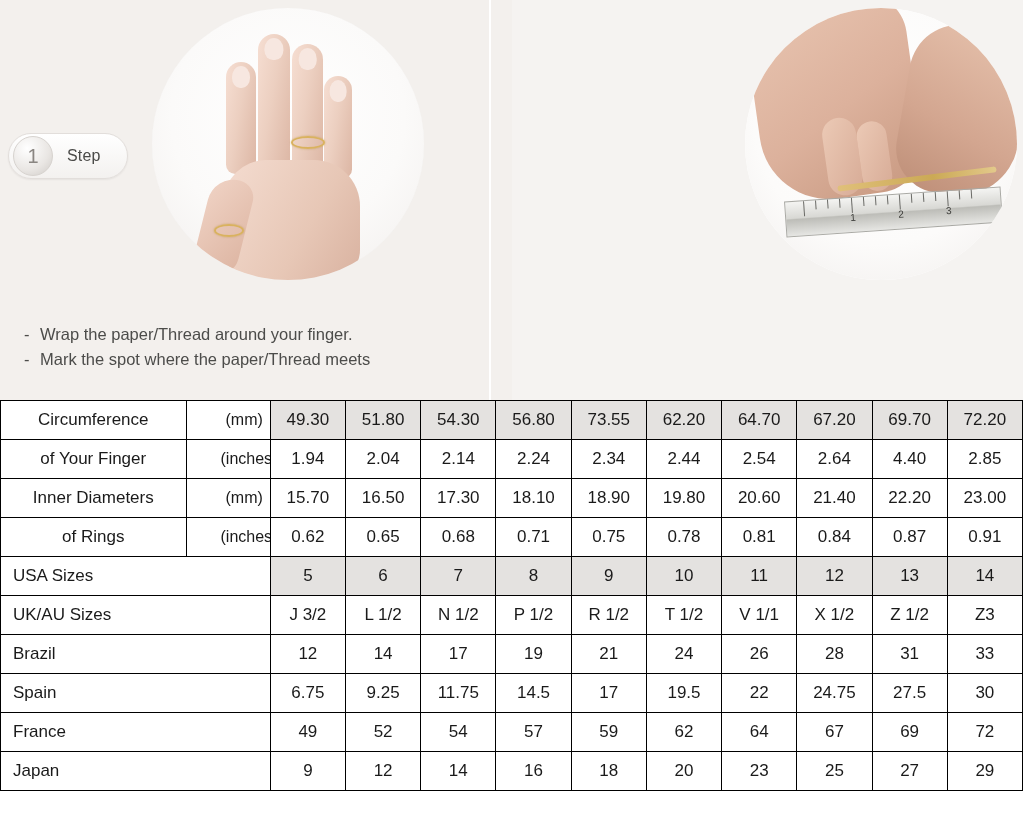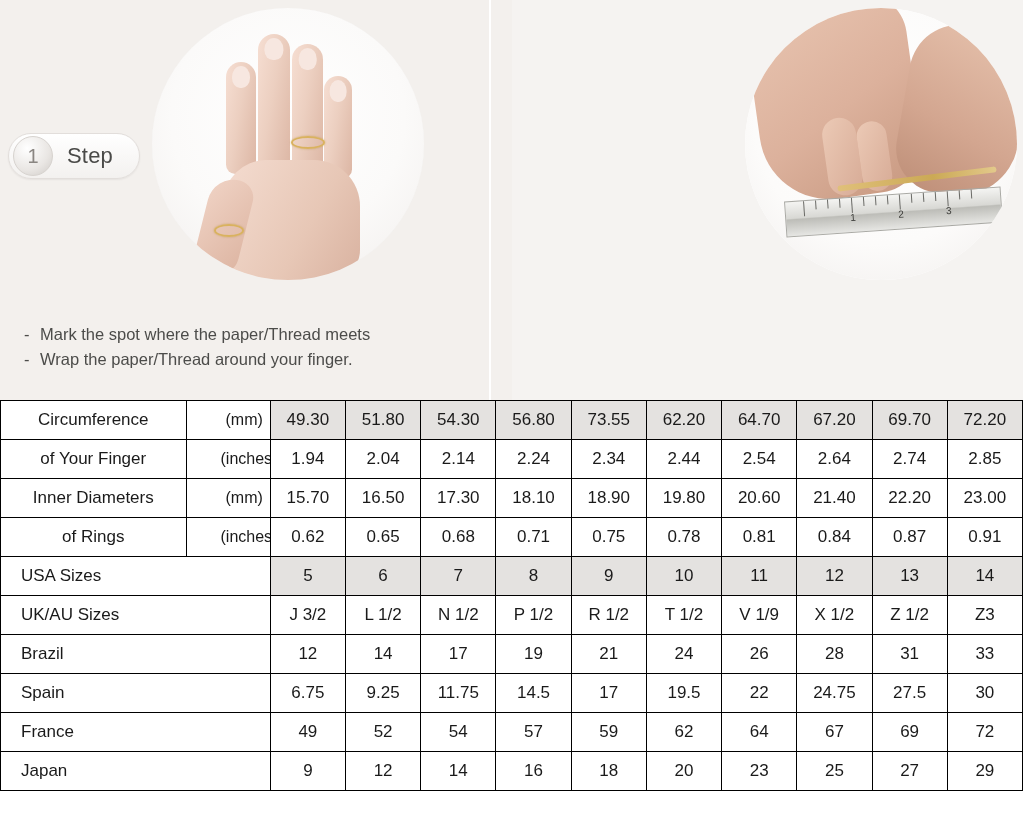--- a/index.html
+++ b/index.html
@@ -213,21 +213,21 @@
     background: radial-gradient(circle at 35% 30%, #ffffff 0%, #e9e6e3 60%, #cfcbc7 100%);
     border: 1px solid #d7d3cf;
     color: #8a8682;
     font-size: 20px;
     display: flex;
     align-items: center;
     justify-content: center;
     margin-right: 14px;
   }
   .step-word {
-    font-size: 22px;
+    font-size: 16px;
     color: #4a4a48;
     letter-spacing: .2px;
   }
 
   
   .bullets {
     position: absolute;
     font-size: 16.5px;
     line-height: 25px;
     color: #4c4c4a;
@@ -253,21 +253,21 @@
     font-size: 17px;
     color: #1a1a1a;
     text-align: center;
     height: 38px;
     padding: 0 2px;
     overflow: hidden;
     white-space: nowrap;
   }
   td.label {
     text-align: left;
-    padding-left: 20px;
+    padding-left: 12px;
     font-size: 17px;
   }
   td.label-center {
     margin-left: 48px;
   }
   td.unit {
     text-align: center;
     font-size: 16px;
     padding-left: 34px;
   }
@@ -308,22 +308,22 @@
           <div class="ringband" style="left:18px; top:196px; width:26px;"></div>
         </div>
       </div>
 
       <div class="step-pill" id="pill1">
         <div class="step-num">1</div>
         <div class="step-word">Step</div>
       </div>
 
       <div class="bullets" id="bul1">
+        <div><span class="dash">-</span><span>Wrap the paper/Thread around your finger.</span></div>
         <div><span class="dash">-</span><span>Mark the spot where the paper/Thread meets</span></div>
-        <div><span class="dash">-</span><span>Wrap the paper/Thread around your finger.</span></div>
       </div>
     </div>
 
     <div class="divider-v"></div>
 
     <div class="step-col right">
       <div class="photo-circle" id="photo2">
         <div class="bg"></div>
         <div class="hand2">
           <div class="f" style="left:62px; top:120px; width:34px; height:78px;"></div>
@@ -393,21 +393,21 @@
           <td class="label-center">of Your Finger</td>
           <td class="unit">(inches)</td>
           <td>1.94</td>
           <td>2.04</td>
           <td>2.14</td>
           <td>2.24</td>
           <td>2.34</td>
           <td>2.44</td>
           <td>2.54</td>
           <td>2.64</td>
-          <td>2.74</td>
+          <td>4.40</td>
           <td>2.85</td>
         </tr>
 
         <tr>
           <td class="label-center">Inner Diameters</td>
           <td class="unit">(mm)</td>
           <td>15.70</td>
           <td>16.50</td>
           <td>17.30</td>
           <td>18.10</td>
@@ -449,21 +449,21 @@
         </tr>
 
         <tr>
           <td class="label" colspan="2">UK/AU Sizes</td>
           <td>J 3/2</td>
           <td>L 1/2</td>
           <td>N 1/2</td>
           <td>P 1/2</td>
           <td>R 1/2</td>
           <td>T 1/2</td>
-          <td>V 1/9</td>
+          <td>V 1/1</td>
           <td>X 1/2</td>
           <td>Z 1/2</td>
           <td>Z3</td>
         </tr>
 
 
         <tr>
           <td class="label" colspan="2">Brazil</td>
           <td>12</td>
           <td>14</td>

